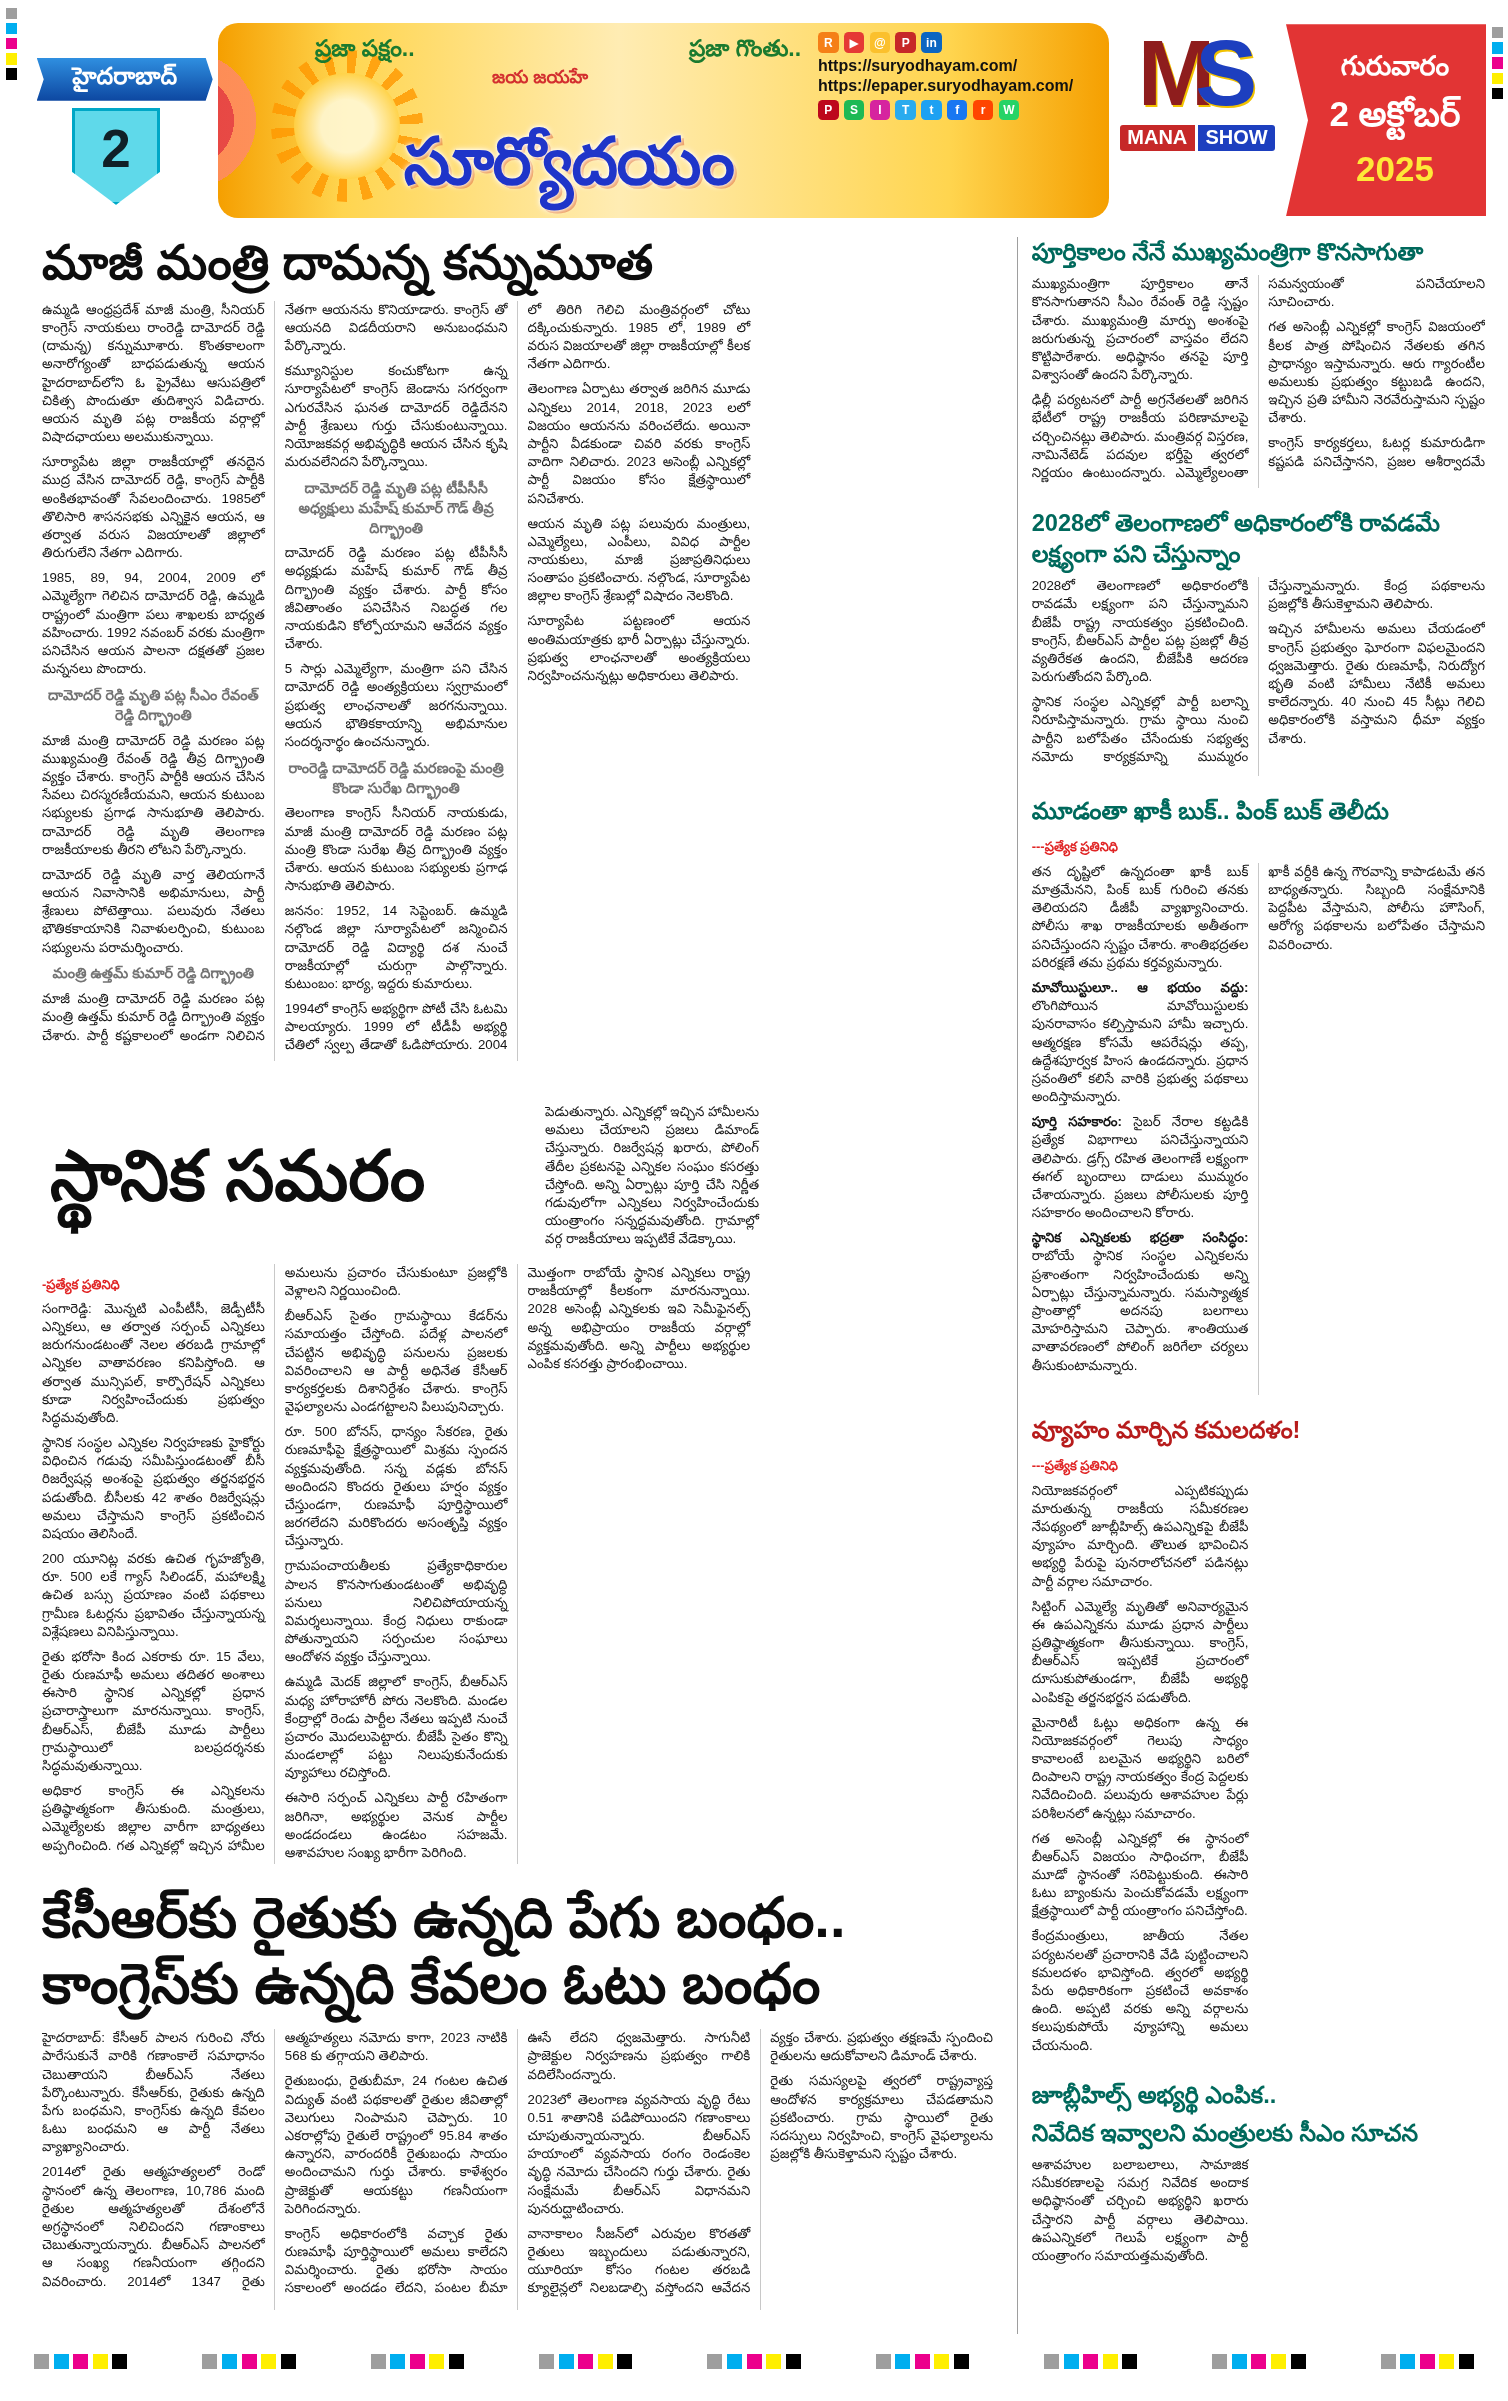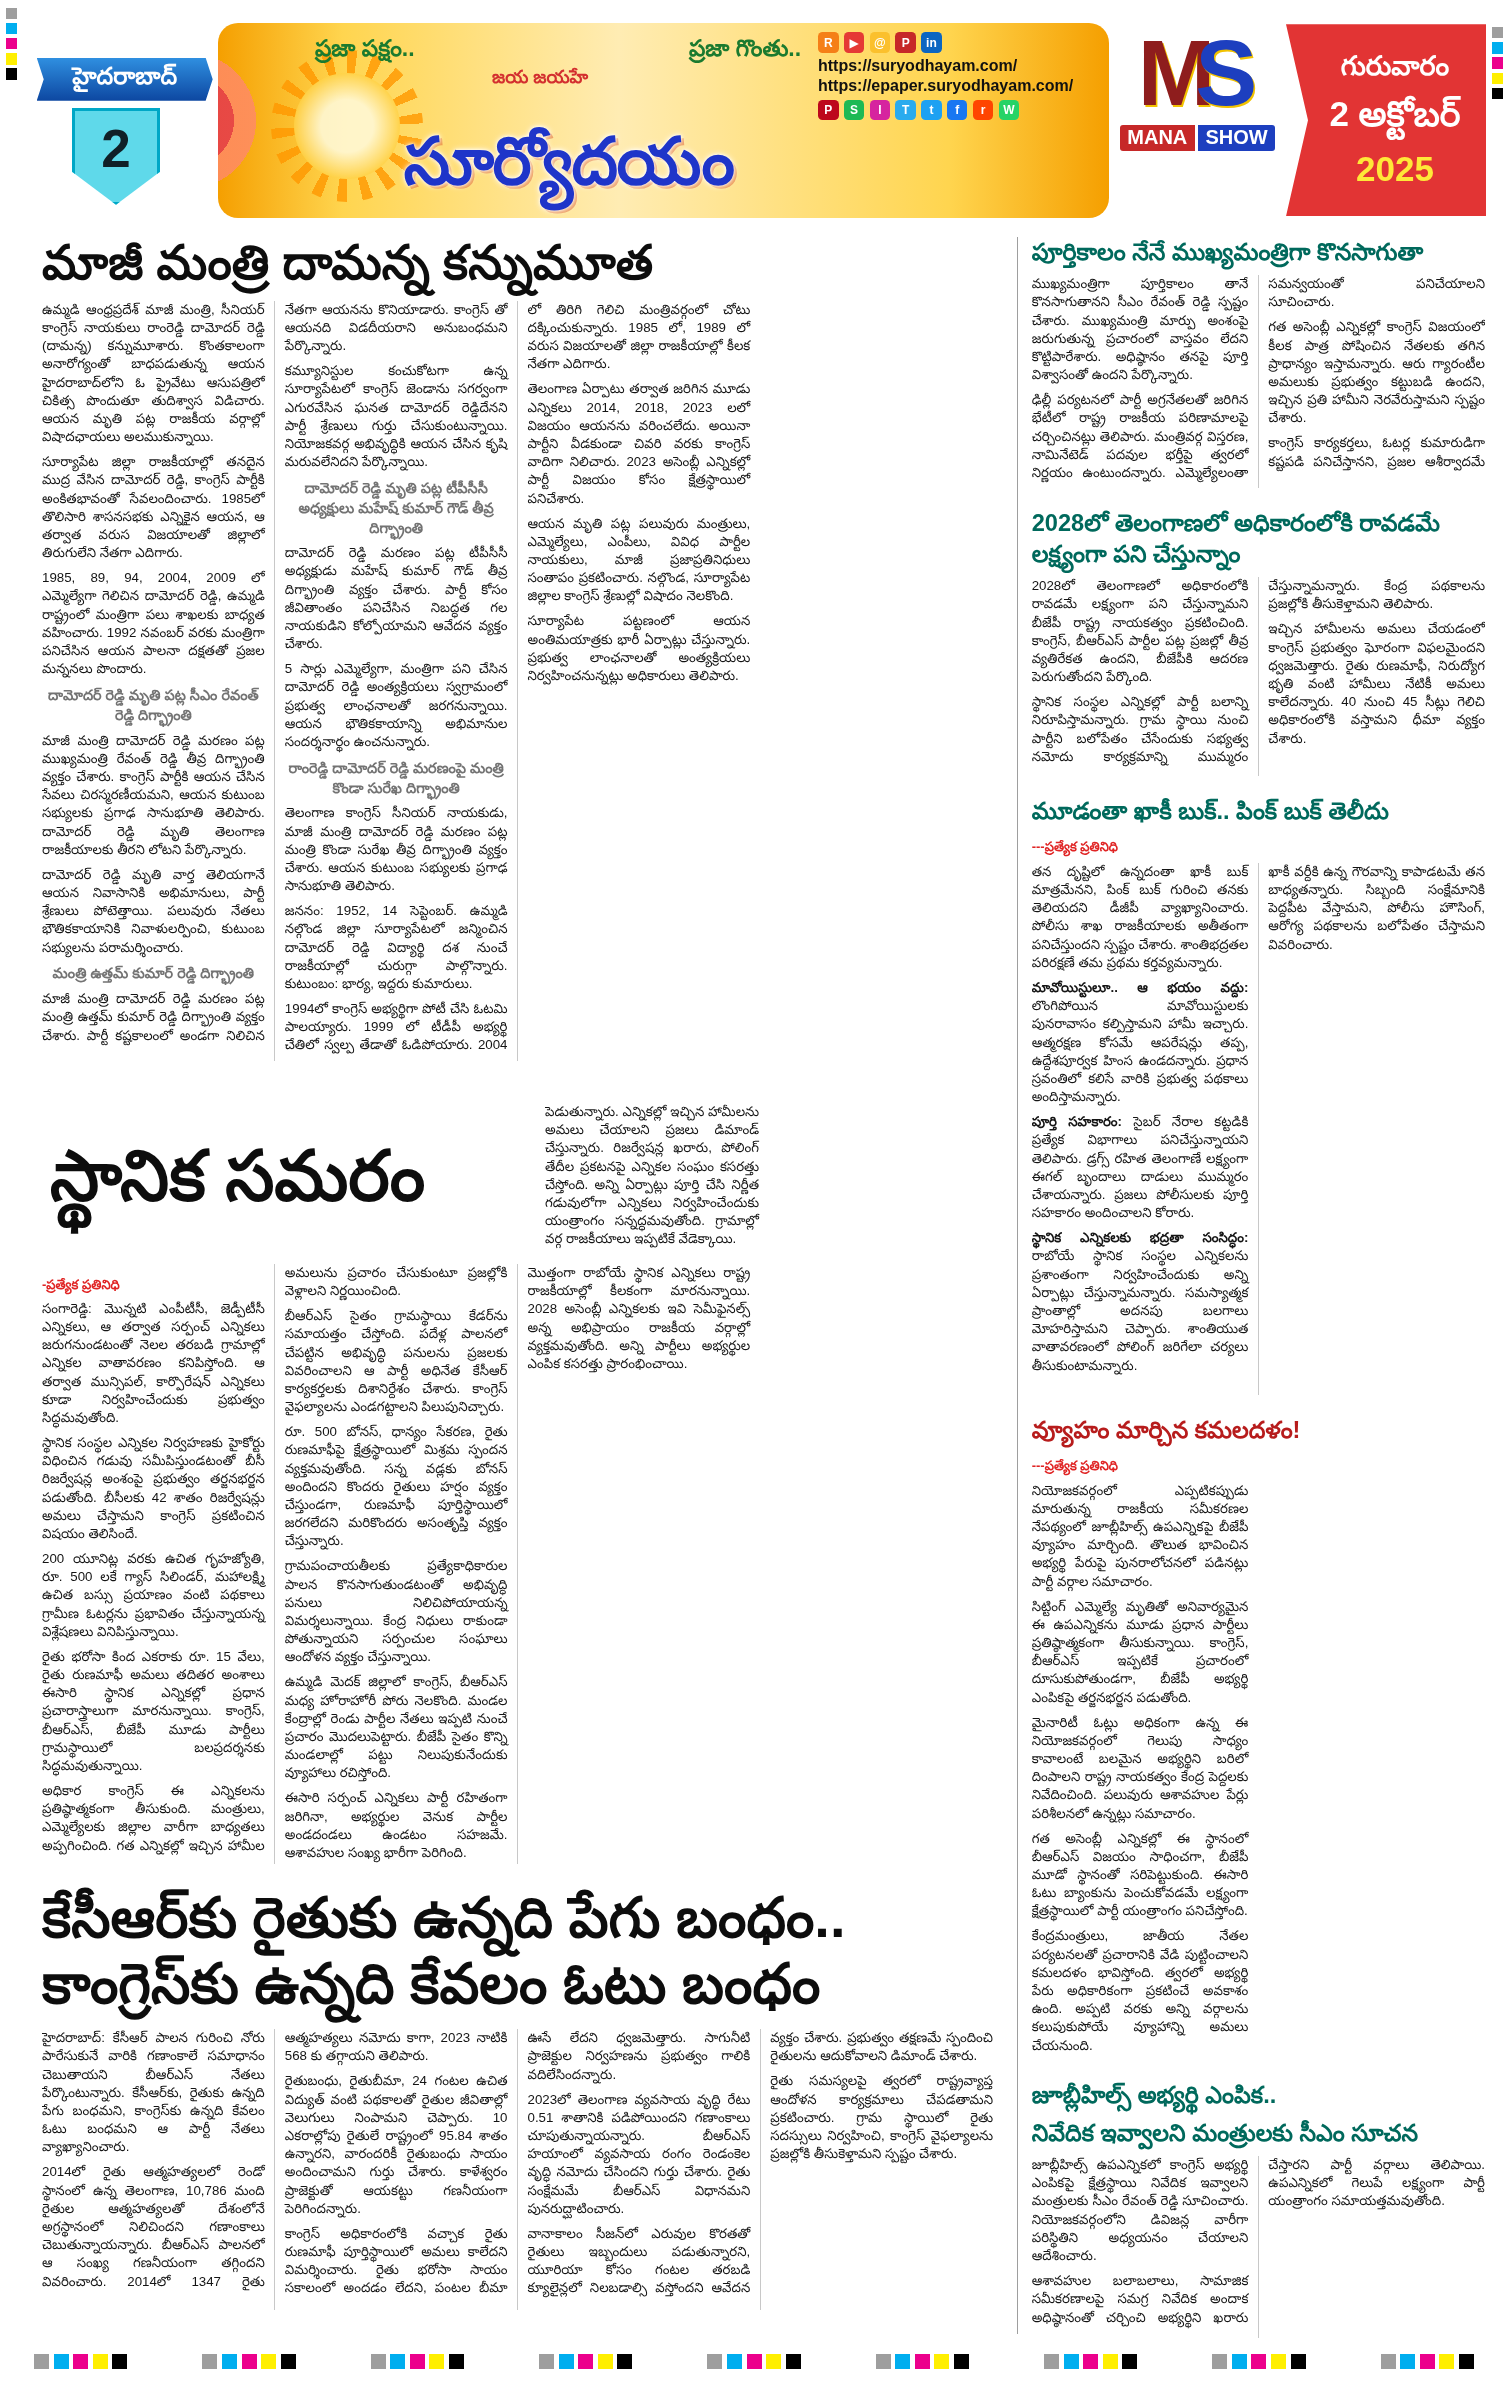--- a/index.html
+++ b/index.html
@@ -267,21 +267,20 @@
           <p>మైనారిటీ ఓట్లు అధికంగా ఉన్న ఈ నియోజకవర్గంలో గెలుపు సాధ్యం కావాలంటే బలమైన అభ్యర్థిని బరిలో దింపాలని రాష్ట్ర నాయకత్వం కేంద్ర పెద్దలకు నివేదించింది. పలువురు ఆశావహుల పేర్లు పరిశీలనలో ఉన్నట్లు సమాచారం.</p>
           <p>గత అసెంబ్లీ ఎన్నికల్లో ఈ స్థానంలో బీఆర్ఎస్ విజయం సాధించగా, బీజేపీ మూడో స్థానంతో సరిపెట్టుకుంది. ఈసారి ఓటు బ్యాంకును పెంచుకోవడమే లక్ష్యంగా క్షేత్రస్థాయిలో పార్టీ యంత్రాంగం పనిచేస్తోంది.</p>
           <p>కేంద్రమంత్రులు, జాతీయ నేతల పర్యటనలతో ప్రచారానికి వేడి పుట్టించాలని కమలదళం భావిస్తోంది. త్వరలో అభ్యర్థి పేరు అధికారికంగా ప్రకటించే అవకాశం ఉంది. అప్పటి వరకు అన్ని వర్గాలను కలుపుకుపోయే వ్యూహాన్ని అమలు చేయనుంది.</p>
         </div>
     </section>
 
     <section class="rsec">
       <h2 style="color: rgb(0, 105, 92);">జూబ్లీహిల్స్ అభ్యర్థి ఎంపిక..</h2>
       <h2 style="color: rgb(0, 105, 92);">నివేదిక ఇవ్వాలని మంత్రులకు సీఎం సూచన</h2>
       <div class="cols rbody rb4">
-          <p>జూబ్లీహిల్స్ ఉపఎన్నికలో కాంగ్రెస్ అభ్యర్థి ఎంపికపై క్షేత్రస్థాయి నివేదిక ఇవ్వాలని మంత్రులకు సీఎం రేవంత్ రెడ్డి సూచించారు. నియోజకవర్గంలోని డివిజన్ల వారీగా పరిస్థితిని అధ్యయనం చేయాలని ఆదేశించారు.</p>
           <p>ఆశావహుల బలాబలాలు, సామాజిక సమీకరణాలపై సమగ్ర నివేదిక అందాక అధిష్ఠానంతో చర్చించి అభ్యర్థిని ఖరారు చేస్తారని పార్టీ వర్గాలు తెలిపాయి. ఉపఎన్నికలో గెలుపే లక్ష్యంగా పార్టీ యంత్రాంగం సమాయత్తమవుతోంది.</p>
         </div>
     </section>
 
   </aside>
 
   <div class="marks-bottom">
       <span class="mgroup">
         <span class="msq" style="background: rgb(158, 158, 158);"></span>
         <span class="msq" style="background: rgb(0, 174, 239);"></span>

